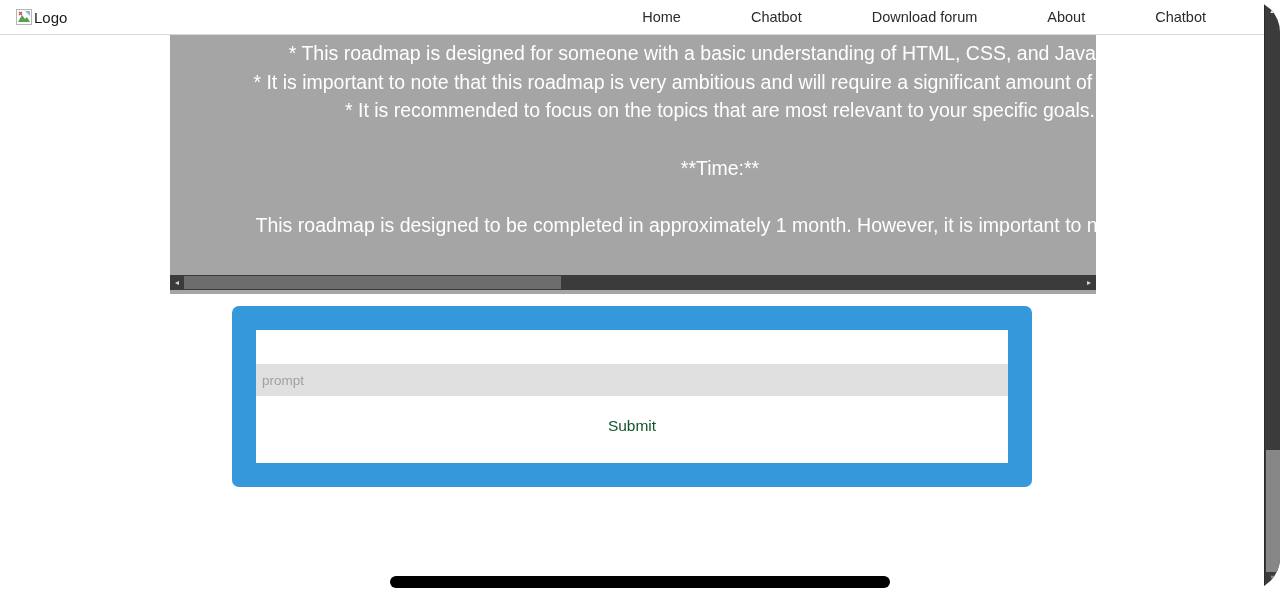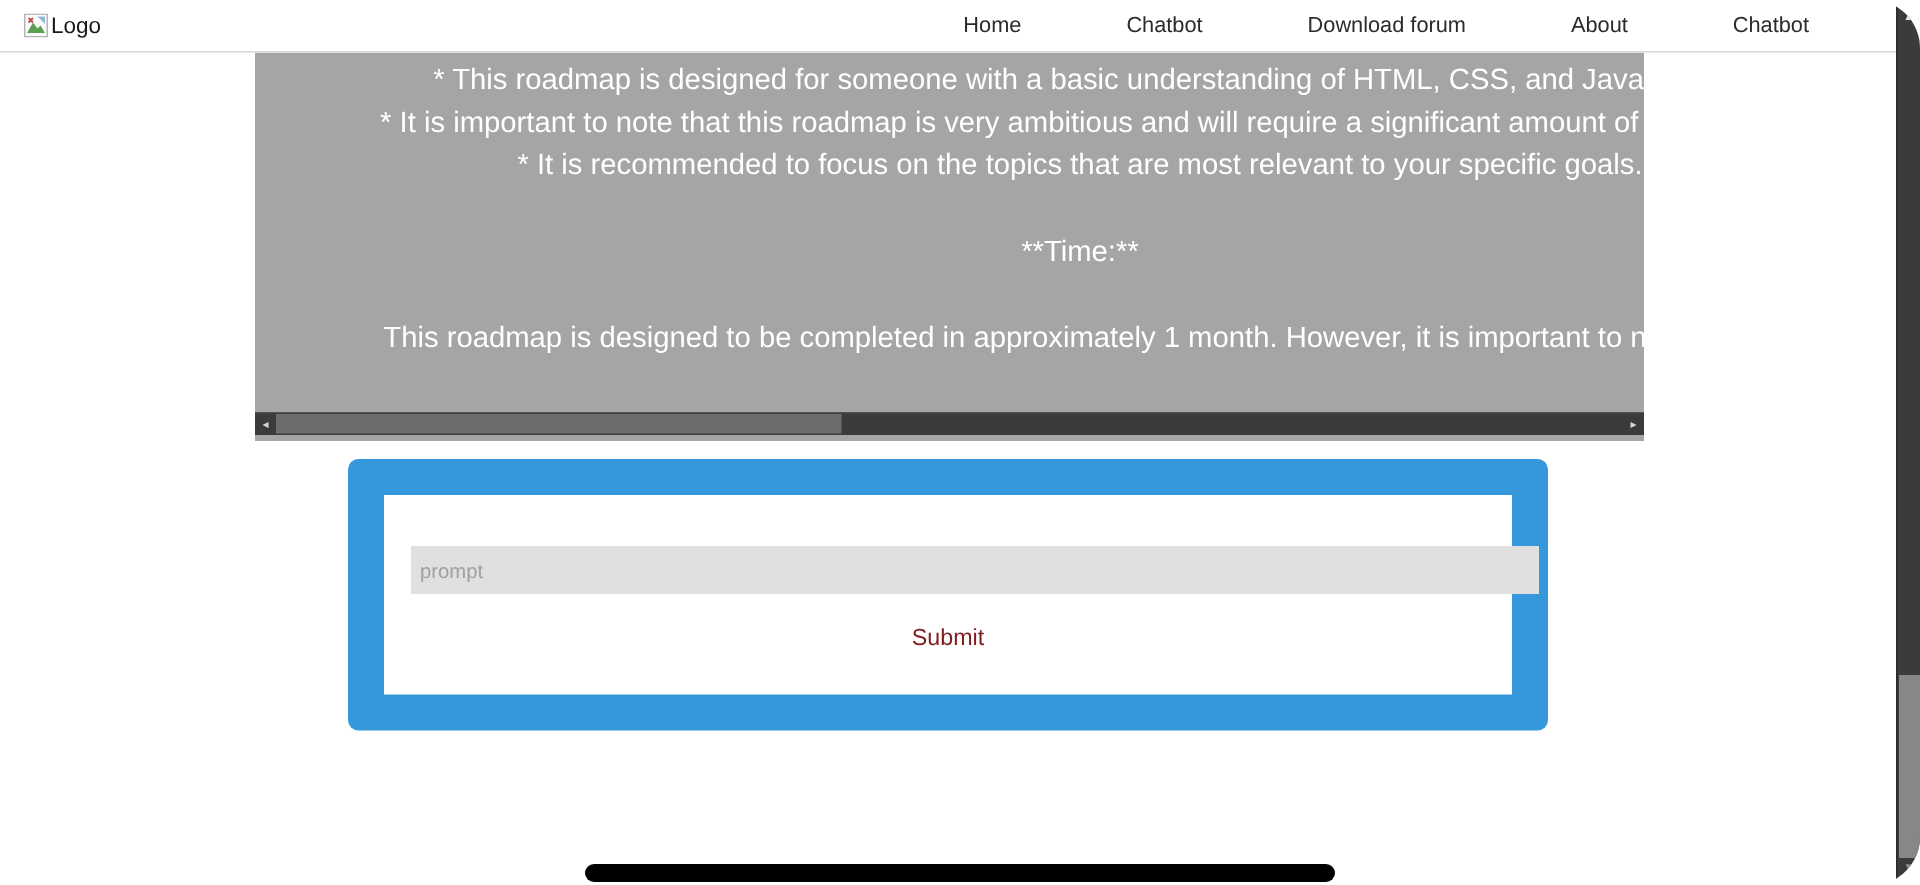--- a/index.html
+++ b/index.html
@@ -179,32 +179,31 @@
     width: 100%;
     height: 32px;
     margin-top: 22px;
     border: none;
     outline: none;
     background: #e0e0e0;
     font-family: "Liberation Sans", sans-serif;
     font-size: 13.5px;
     color: #333333;
     padding: 0 6px;
-    margin-left: 18px;
   }
   .prompt-input::placeholder { color: #a0a0a0; }
 
   .submit-btn {
     display: block;
     margin: 18px auto 0 auto;
     border: none;
     background: transparent;
     font-family: "Liberation Sans", sans-serif;
     font-size: 15.5px;
-    color: #7f1d1d;
+    color: #14532d;
     cursor: pointer;
     padding: 2px 6px;
     line-height: 20px;
   }
 
   
   .actions {
     position: absolute;
     left: 0;
     top: 510px;

